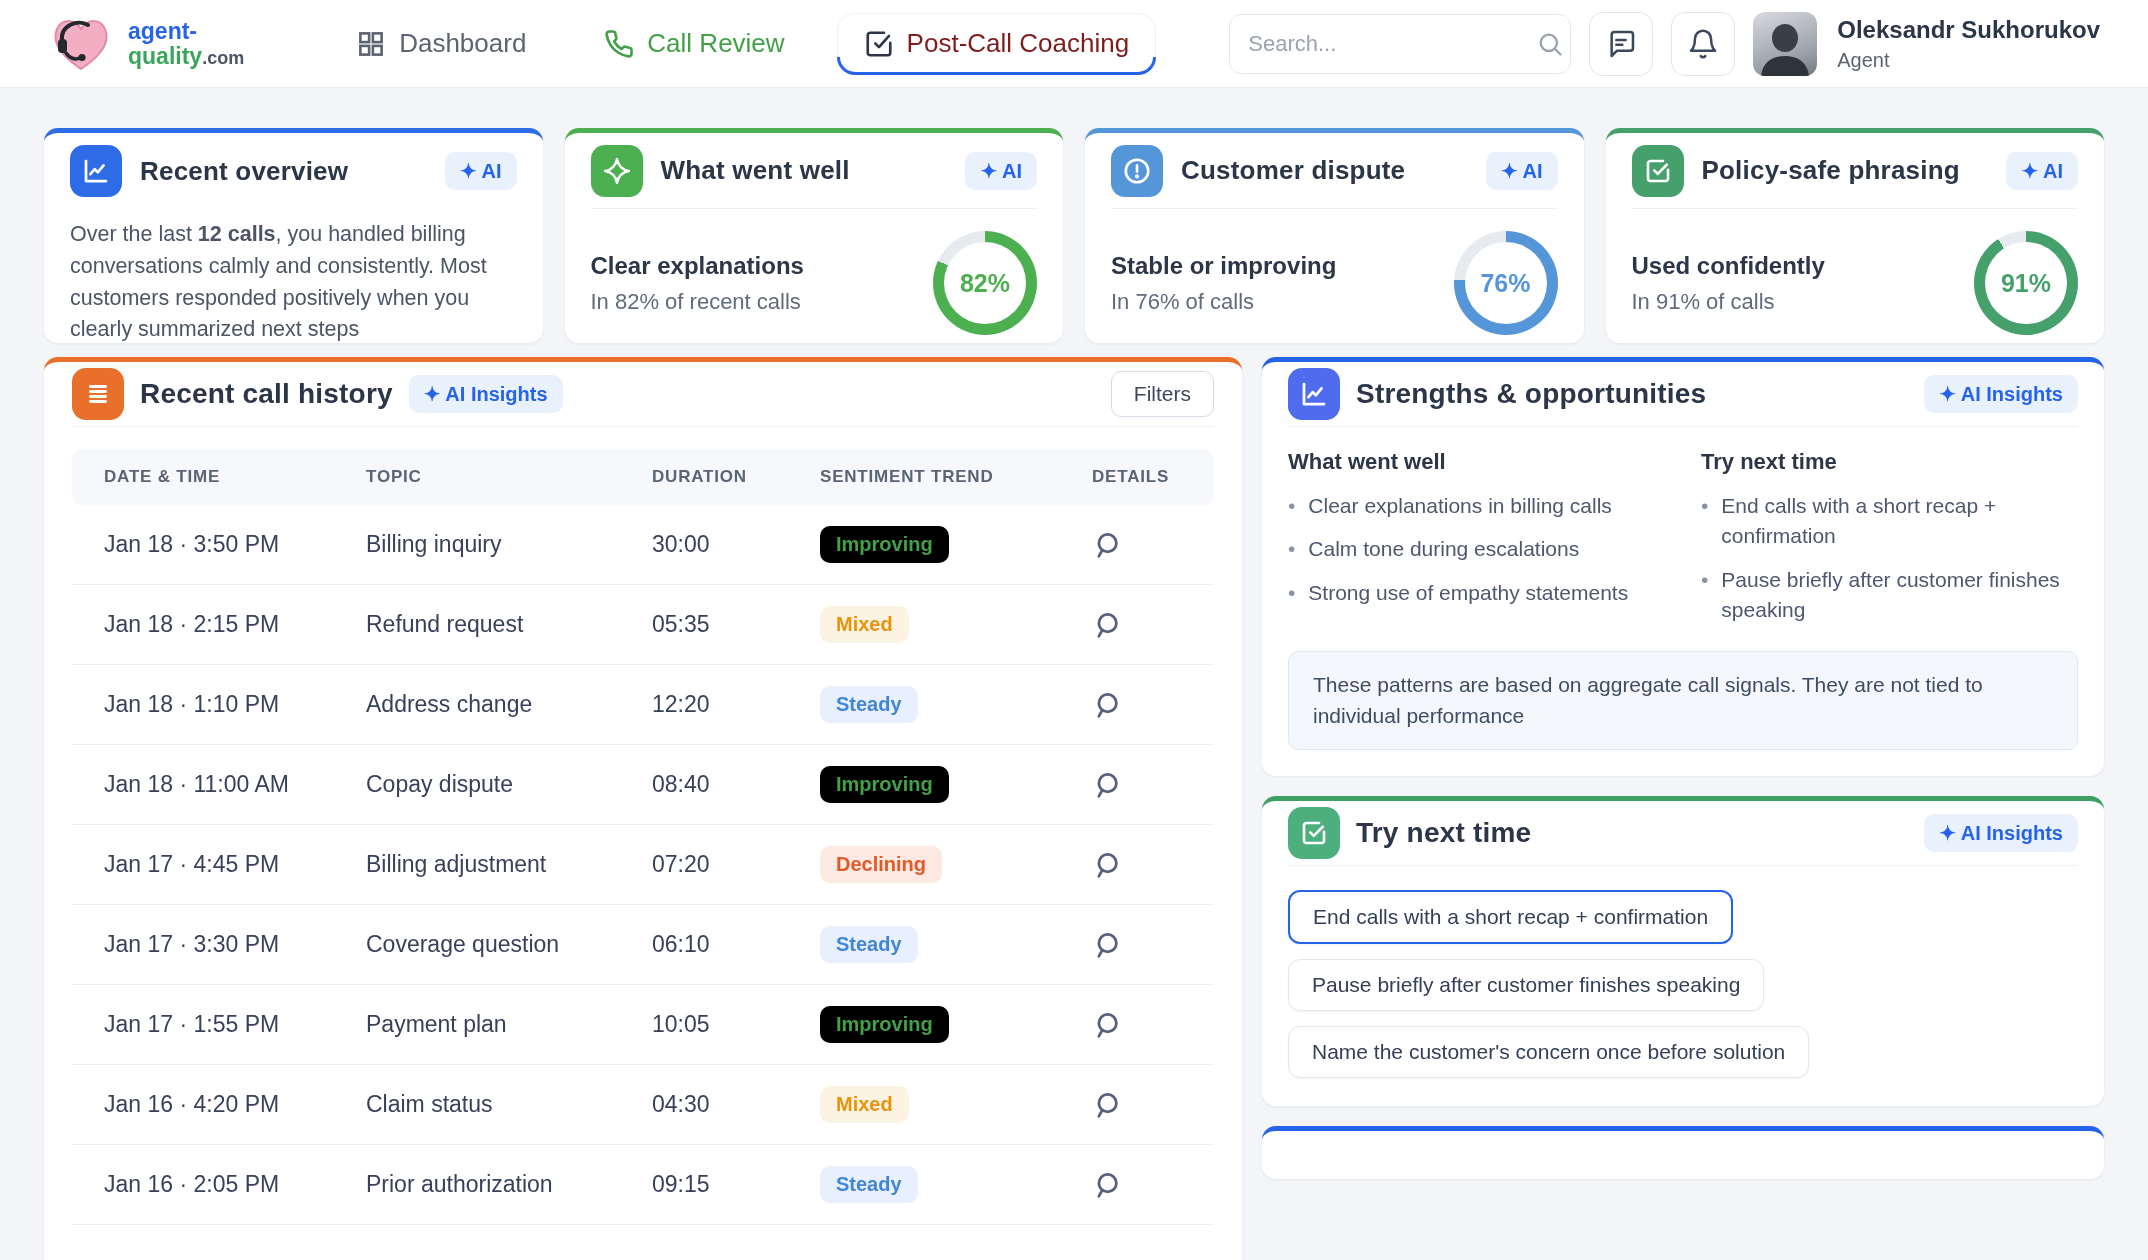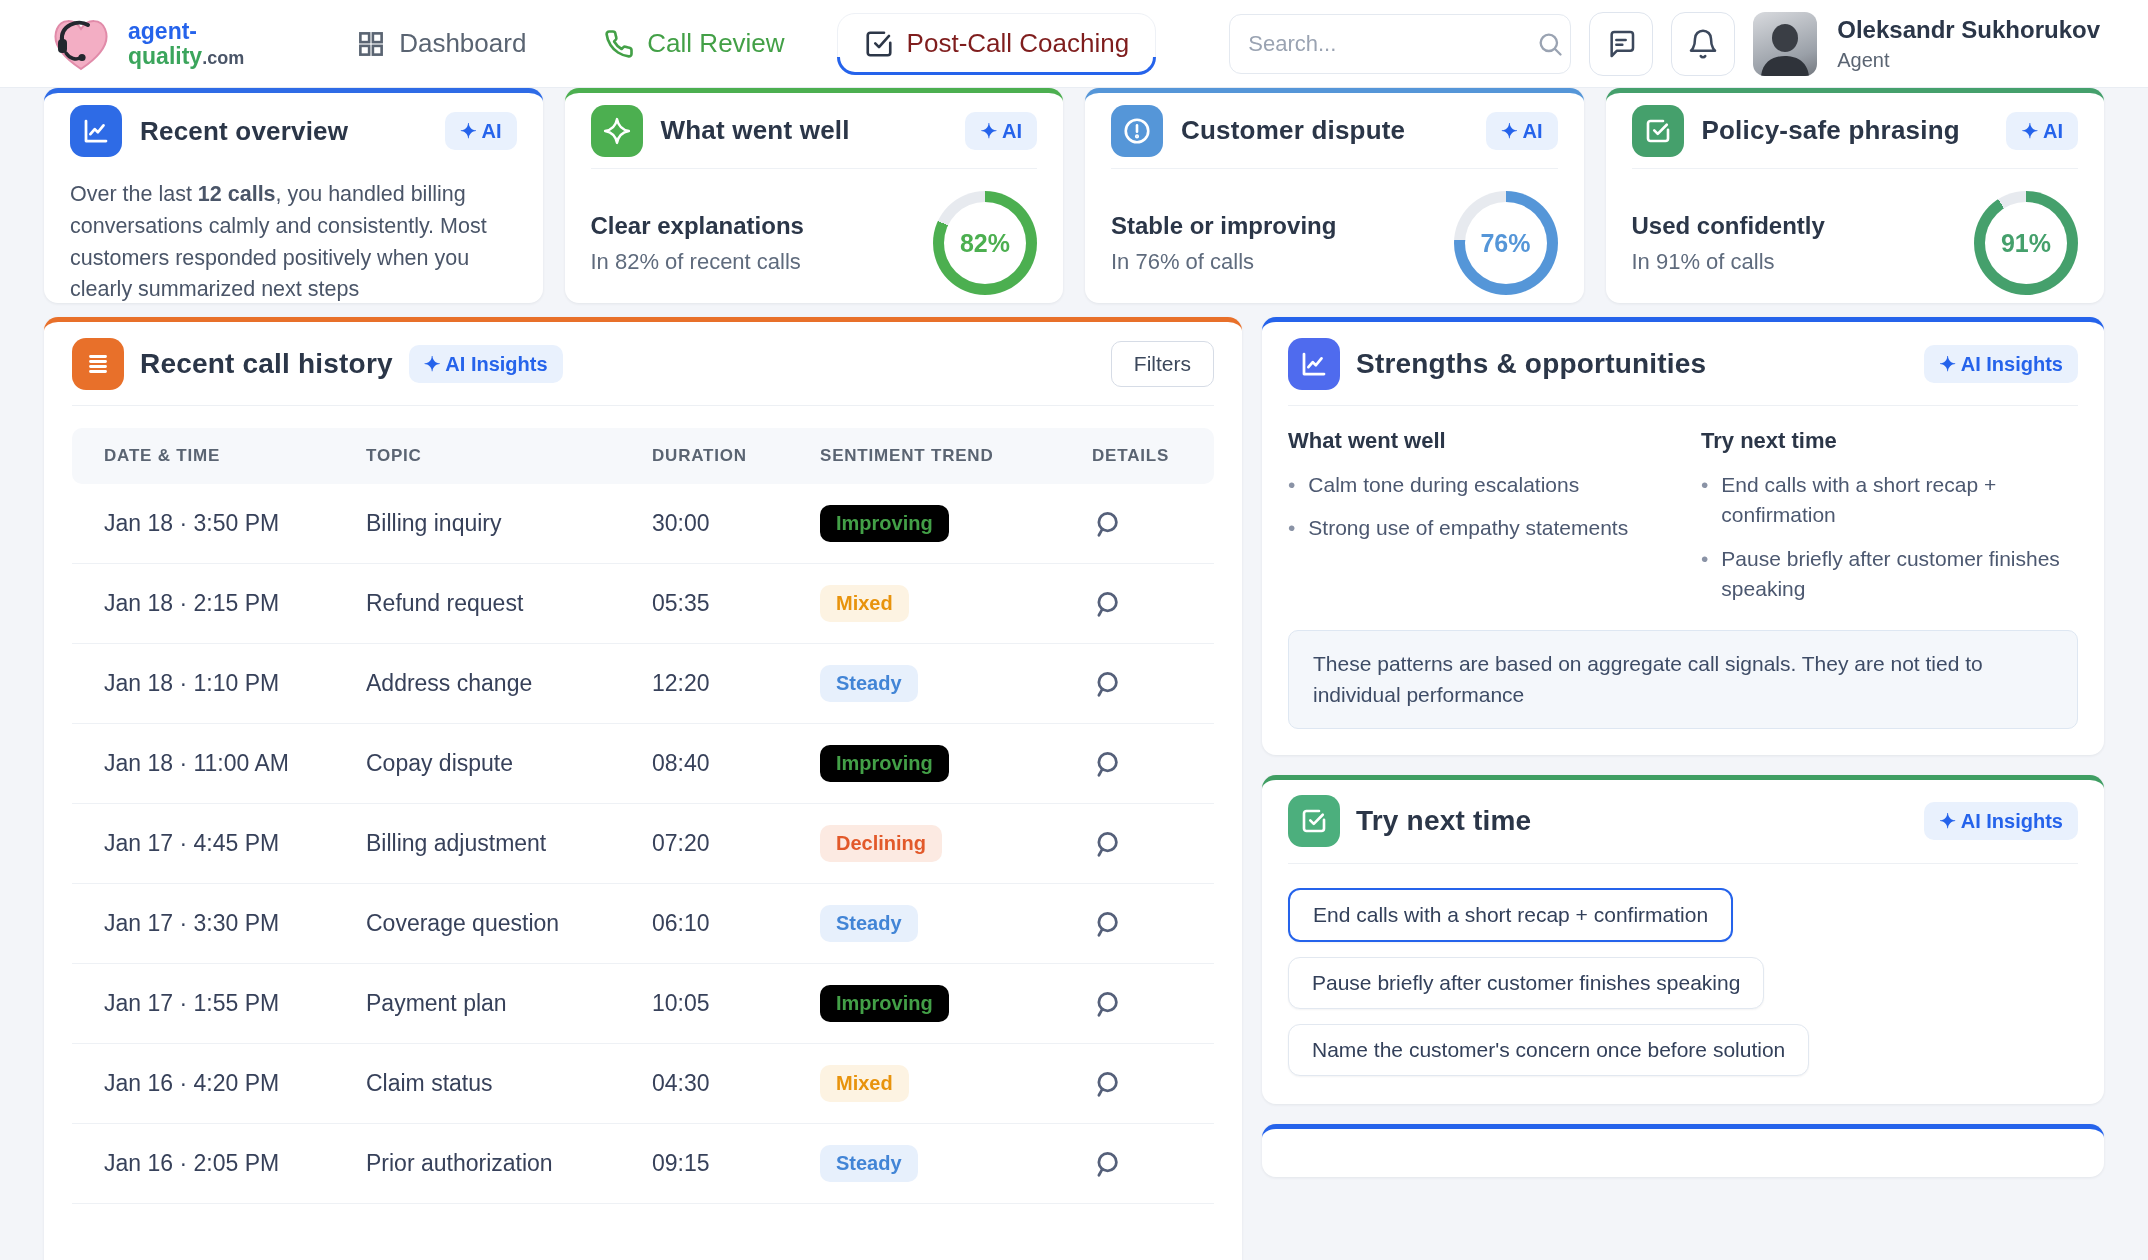--- a/index.html
+++ b/index.html
@@ -49,21 +49,21 @@
     width:64px; height:64px; border-radius:12px; overflow:hidden; flex:none;
     background:linear-gradient(160deg,#d8dade 0%,#9aa0a8 70%,#74787f 100%);
     display:flex; align-items:flex-end; justify-content:center;
   }
   .user-meta { margin-left:2px; }
   .user-name { font-size:24px; font-weight:600; color:#2b3648; }
   .user-role { font-size:20px; color:#5a6472; margin-top:5px; }
 
   
   .main { padding:0 44px; }
-  .cards-row { display:grid; grid-template-columns:repeat(4,1fr); gap:22px; }
+  .cards-row { display:grid; grid-template-columns:repeat(4,1fr); gap:22px; margin-top:40px; }
   .content-row { display:grid; grid-template-columns:1198px 1fr; gap:20px; margin-top:14px; align-items:start; }
 
   
   .card, .panel {
     background:#fff; border-radius:14px; border-top:5px solid var(--accent);
     box-shadow:0 1px 3px rgba(16,24,40,.07);
   }
   .card { height:215px; padding:0 26px; }
   .card-head { display:flex; align-items:center; gap:18px; height:76px; }
   .sq-icon {
@@ -85,21 +85,21 @@
     background:conic-gradient(var(--accent) var(--p), #e7eaef 0);
   }
   .ring::before { content:""; position:absolute; inset:11px; background:#fff; border-radius:50%; }
   .ring-label {
     position:absolute; inset:0; display:flex; align-items:center; justify-content:center;
     font-size:25px; font-weight:700; color:var(--accent); z-index:1;
   }
 
   
   .panel { padding:0 28px; }
-  .panel-head { display:flex; align-items:center; gap:16px; height:84px; border-bottom:1px solid #edf0f4; }
+  .panel-head { display:flex; align-items:center; gap:16px; height:65px; border-bottom:1px solid #edf0f4; }
   .panel-title { font-size:28px; font-weight:700; color:#2b3648; letter-spacing:.2px; }
   .filters-btn {
     margin-left:auto; font-size:21px; color:#3c485c; background:#fff;
     border:1.5px solid #d6dce6; border-radius:10px; padding:10px 22px; cursor:pointer;
     font-family:"Liberation Sans", sans-serif;
   }
   .thead {
     margin-top:22px; background:#f6f8fb; border-radius:10px; height:56px;
     display:grid; grid-template-columns:262px 286px 168px 272px 1fr;
     align-items:center; padding:0 32px;
@@ -480,20 +480,23 @@
             </svg>
           </span>
           <span class="panel-title">Strengths &amp; opportunities</span>
           <span class="ai-pill" style="margin-left:auto">✦ AI Insights</span>
         </div>
         <div class="two-cols">
           <div>
             <div class="col-title">What went well</div>
             <ul class="dots">
 
+            <li>
+                  <span>Clear explanations in billing calls</span>
+                </li>
                 <li>
                   <span>Calm tone during escalations</span>
                 </li>
                 <li>
                   <span>Strong use of empathy statements</span>
                 </li>
               </ul>
           </div>
           <div>
             <div class="col-title">Try next time</div>

